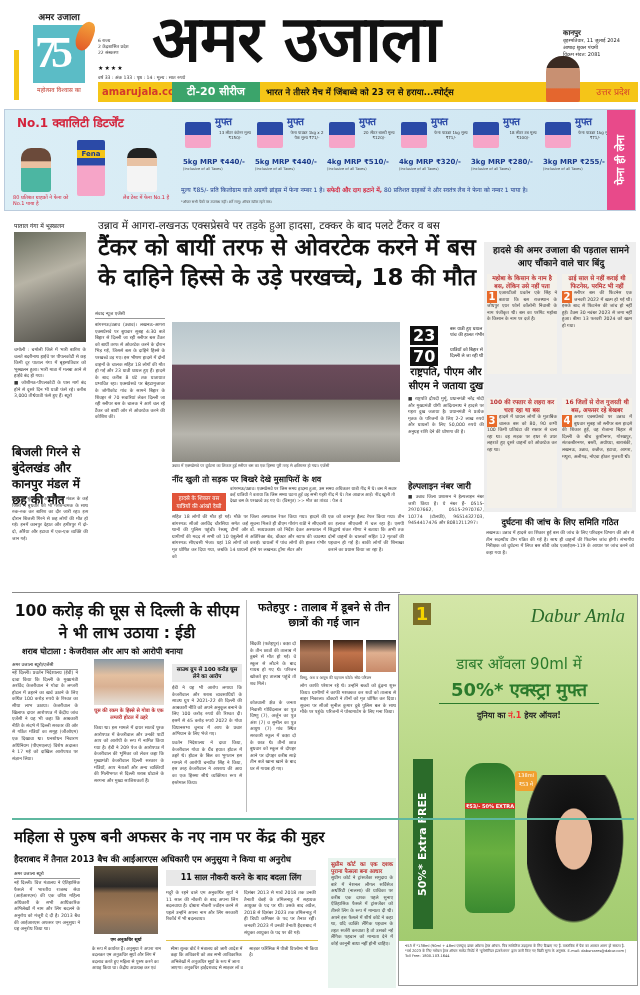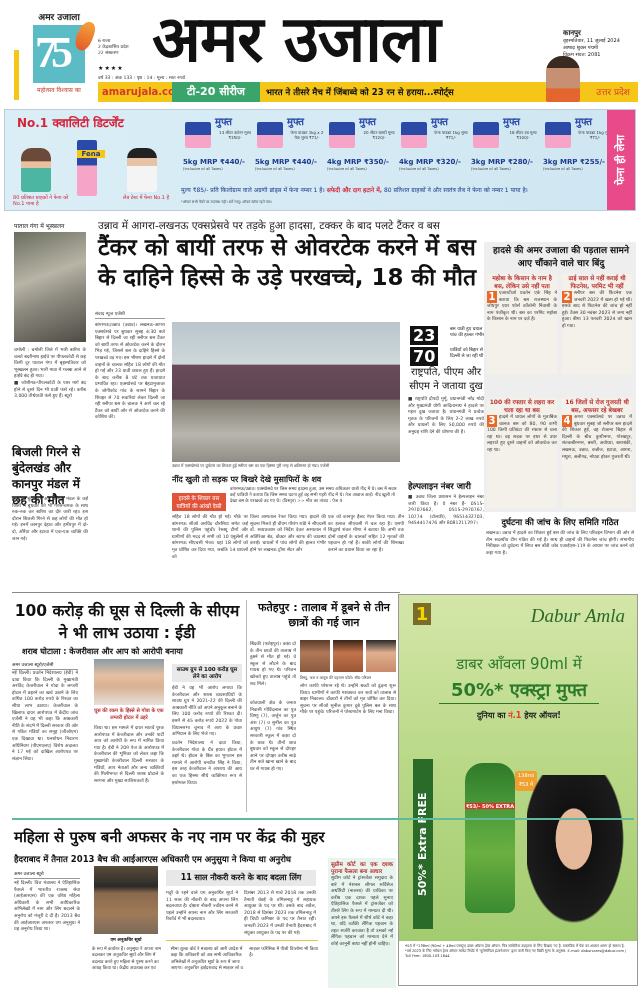--- a/index.html
+++ b/index.html
@@ -22,21 +22,21 @@
 #dateBlock .city{font-size:7px;font-weight:bold}
 #navRow{left:98px;top:82px;width:540px;height:20px}
 #navSite{left:0;top:0;width:74px;height:20px;background:#f5c518;color:#d43a2a;font-size:10px;font-weight:bold;line-height:20px;padding-left:4px}
 #navSeries{left:74px;top:0;width:88px;height:20px;background:#3ba46b;color:#fff;font-size:11px;font-weight:bold;line-height:20px;text-align:center}
 #navHead{left:162px;top:0;width:378px;height:20px;background:#f5c518;color:#111;font-size:8.5px;font-weight:bold;line-height:20px;padding-left:6px}
 #navState{right:8px;top:0;color:#d43a2a;font-size:9px;line-height:20px}
 #cricketer{left:546px;top:56px;width:34px;height:46px;border-radius:16px 16px 2px 2px;background:linear-gradient(#3a2a22 0,#3a2a22 26%,#c89072 27%,#c89072 70%,#e4662e 71%)}
 
 #fenaAd{left:4px;top:109px;width:632px;height:102px;background:linear-gradient(90deg,#dbeef6,#cfe6f2);border:1px solid #bcd}
 #fenaNo1{left:12px;top:4px;font-size:12px;font-weight:bold;color:#d4233b}
-#fenaPack{left:72px;top:30px;width:20px;height:56px;background:linear-gradient(#2b4aa7,#2b4aa7 45%,#f6a5c8 46%);border-radius:2px}
+#fenaPack{left:72px;top:30px;width:28px;height:56px;background:linear-gradient(#2b4aa7,#2b4aa7 45%,#f6a5c8 46%);border-radius:2px}
 #fenaPack span{display:block;margin:10px auto 0;width:28px;background:#f5c518;color:#1b3a8a;font-size:7px;font-weight:bold;text-align:center}
 #fenaWoman{left:16px;top:38px;width:30px;height:44px;background:linear-gradient(#6b4a3a 0,#6b4a3a 30%,#eac0a0 31%,#eac0a0 45%,#4cb6a2 46%);border-radius:10px 10px 3px 3px}
 #fenaMan{left:122px;top:38px;width:30px;height:44px;background:linear-gradient(#222 0,#222 22%,#e8c2a4 23%,#e8c2a4 40%,#f4f4f4 41%);border-radius:10px 10px 3px 3px}
 #fenaCap1{left:8px;top:84px;font-size:5px;color:#d4233b;width:60px}
 #fenaCap2{left:118px;top:84px;font-size:5px;color:#d4233b;width:50px}
 .offer{position:absolute;top:2px;width:74px;height:74px}
 .offer .pk{position:absolute;left:4px;top:10px;width:26px;height:26px;background:linear-gradient(#2b4aa7 50%,#f6a5c8 51%);border-radius:2px}
 .offer .mf{position:absolute;left:34px;top:2px;font-size:10px;font-weight:bold;color:#2b4aa7}
 .offer .gift{position:absolute;left:36px;top:18px;font-size:4px;color:#333;width:36px;text-align:center}
 .offer .mrp{position:absolute;left:2px;top:46px;font-size:7px;font-weight:bold;color:#1b3a8a;white-space:nowrap}
@@ -51,21 +51,21 @@
 #landslideText{left:14px;top:347px;width:72px}
 #leadKicker{left:98px;top:218px;font-size:10.5px;color:#222;white-space:nowrap}
 #leadHead{left:98px;top:232px;font-size:23px;font-weight:bold;line-height:30px;width:380px}
 #byline1{left:95px;top:310px;font-size:4.6px;color:#333;width:70px;border-bottom:1px solid #999;padding-bottom:2px}
 #leadBody{left:95px;top:322px;width:70px}
 #busPhoto{left:172px;top:322px;width:228px;height:140px;background:linear-gradient(#b9c6cc 0,#cfd8da 30%,#6b4b5a 31%,#5c4450 55%,#7e7a70 56%,#b8b6ae 80%,#8f8d85)}
 #busPhotoCap{left:172px;top:463px;width:230px;font-size:4px;color:#333}
 #numBox{left:410px;top:326px}
 .nb{display:inline-block;background:#111;color:#fff;font-size:16px;font-weight:bold;padding:0 3px;line-height:19px;margin-bottom:2px}
 .nbt{position:absolute;left:40px;font-size:4.6px;color:#222;width:40px;line-height:6px}
-#condHead{left:408px;top:365px;width:76px;font-size:10px;font-weight:normal;line-height:14px;text-align:center}
+#condHead{left:408px;top:365px;width:76px;font-size:10px;font-weight:bold;line-height:14px;text-align:center}
 #condBody{left:408px;top:396px;width:76px}
 #helpHead{left:408px;top:480px;font-size:8.5px;font-weight:bold}
 #helpBody{left:408px;top:494px;width:76px}
 #sleepHead{left:172px;top:473px;font-size:8px;font-weight:bold;color:#222;white-space:nowrap}
 #sleepBody{left:172px;top:486px;width:230px;font-size:4.4px;line-height:6px;color:#3a3a3a}
 #sleepBox{left:172px;top:493px;width:54px;height:18px;background:#e1543a;color:#fff;font-size:5.5px;text-align:center;line-height:8px;padding-top:1px}
 .colx{position:absolute;top:514px;width:76px}
 #probeHead{left:488px;top:244px;width:146px;font-size:9px;font-weight:bold;text-align:center;line-height:13px}
 .pt{position:absolute;width:70px;background:#f4f1ea}
 .pt h4{font-size:6px;color:#b33;font-weight:bold;line-height:8px;text-align:center}
@@ -180,21 +180,21 @@
       <div class="pk"></div>
       <div class="mf">मुफ्त</div>
       <div class="gift">फेना पाउडर 1kg x 2 पैक मूल्य ₹71/-</div>
       <div class="mrp">5kg MRP ₹440/-</div>
       <div class="tax">(Inclusive of all Taxes)</div>
     </div>
   <div class="offer" style="left:320px">
       <div class="pk"></div>
       <div class="mf">मुफ्त</div>
       <div class="gift">20 लीटर बाल्टी मूल्य ₹120/-</div>
-      <div class="mrp">4kg MRP ₹350/-</div>
+      <div class="mrp">4kg MRP ₹510/-</div>
       <div class="tax">(Inclusive of all Taxes)</div>
     </div>
   <div class="offer" style="left:392px">
       <div class="pk"></div>
       <div class="mf">मुफ्त</div>
       <div class="gift">फेना पाउडर 1kg मूल्य ₹71/-</div>
       <div class="mrp">4kg MRP ₹320/-</div>
       <div class="tax">(Inclusive of all Taxes)</div>
     </div>
   <div class="offer" style="left:464px">

